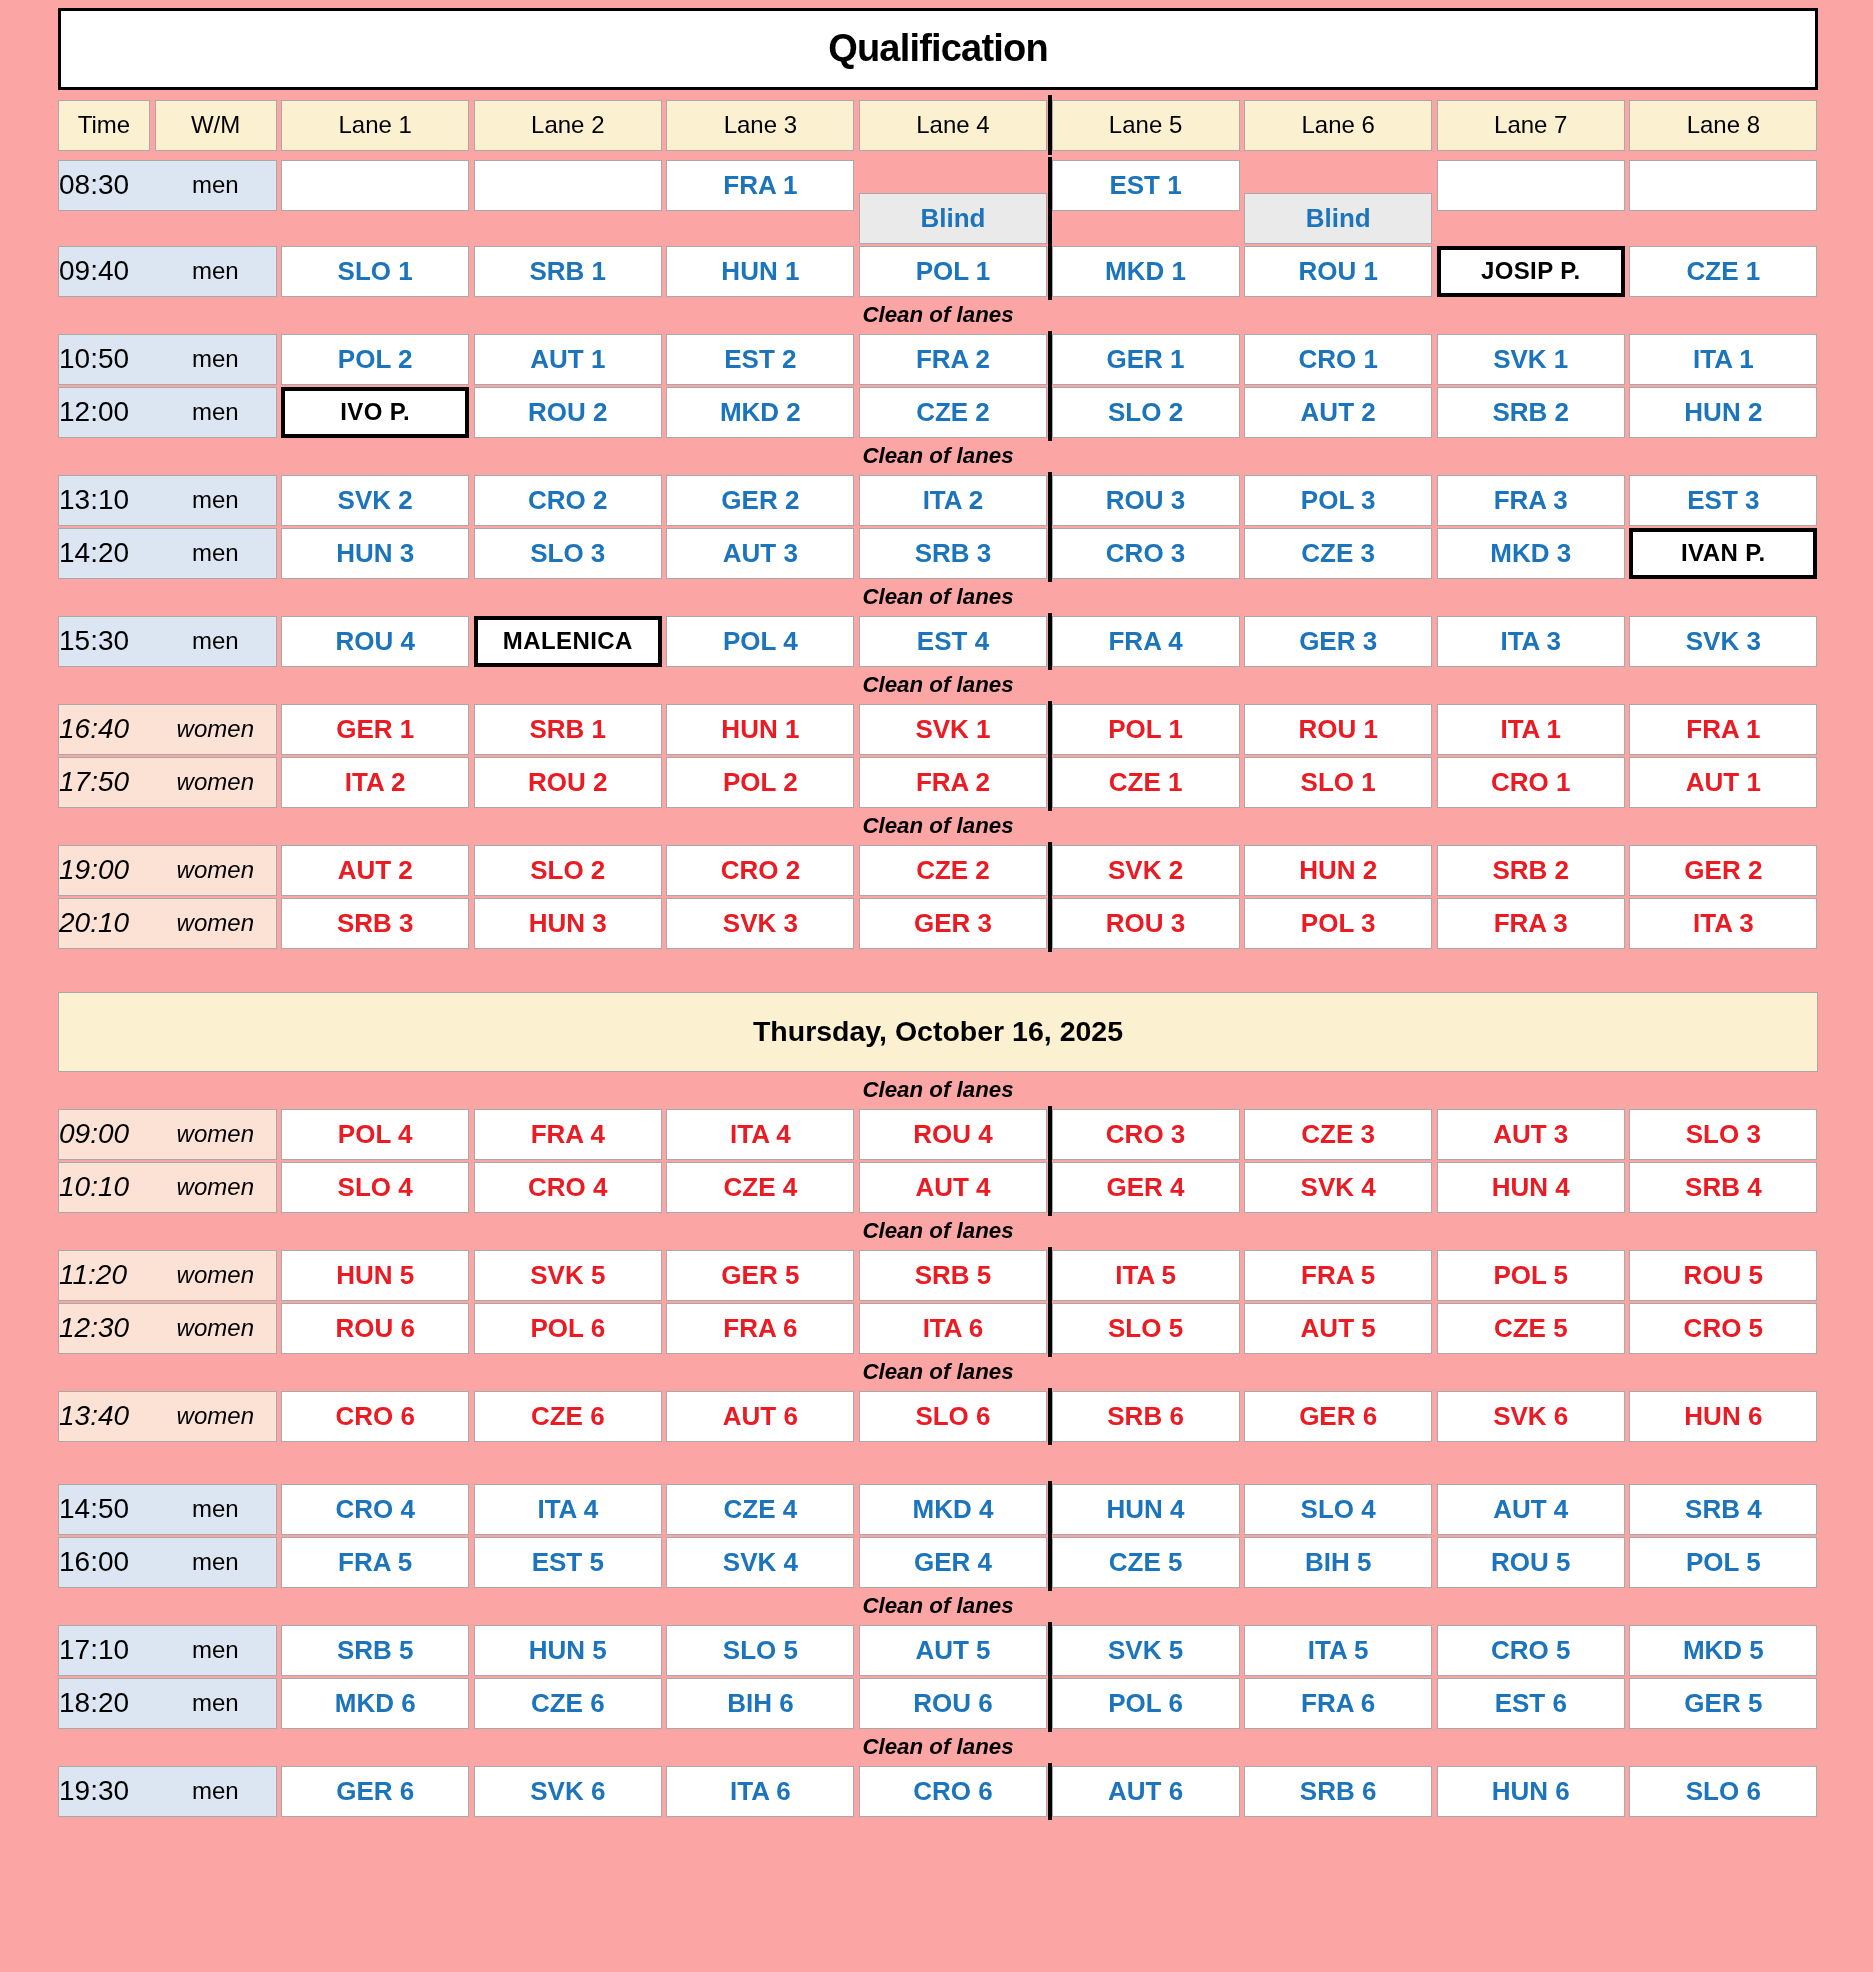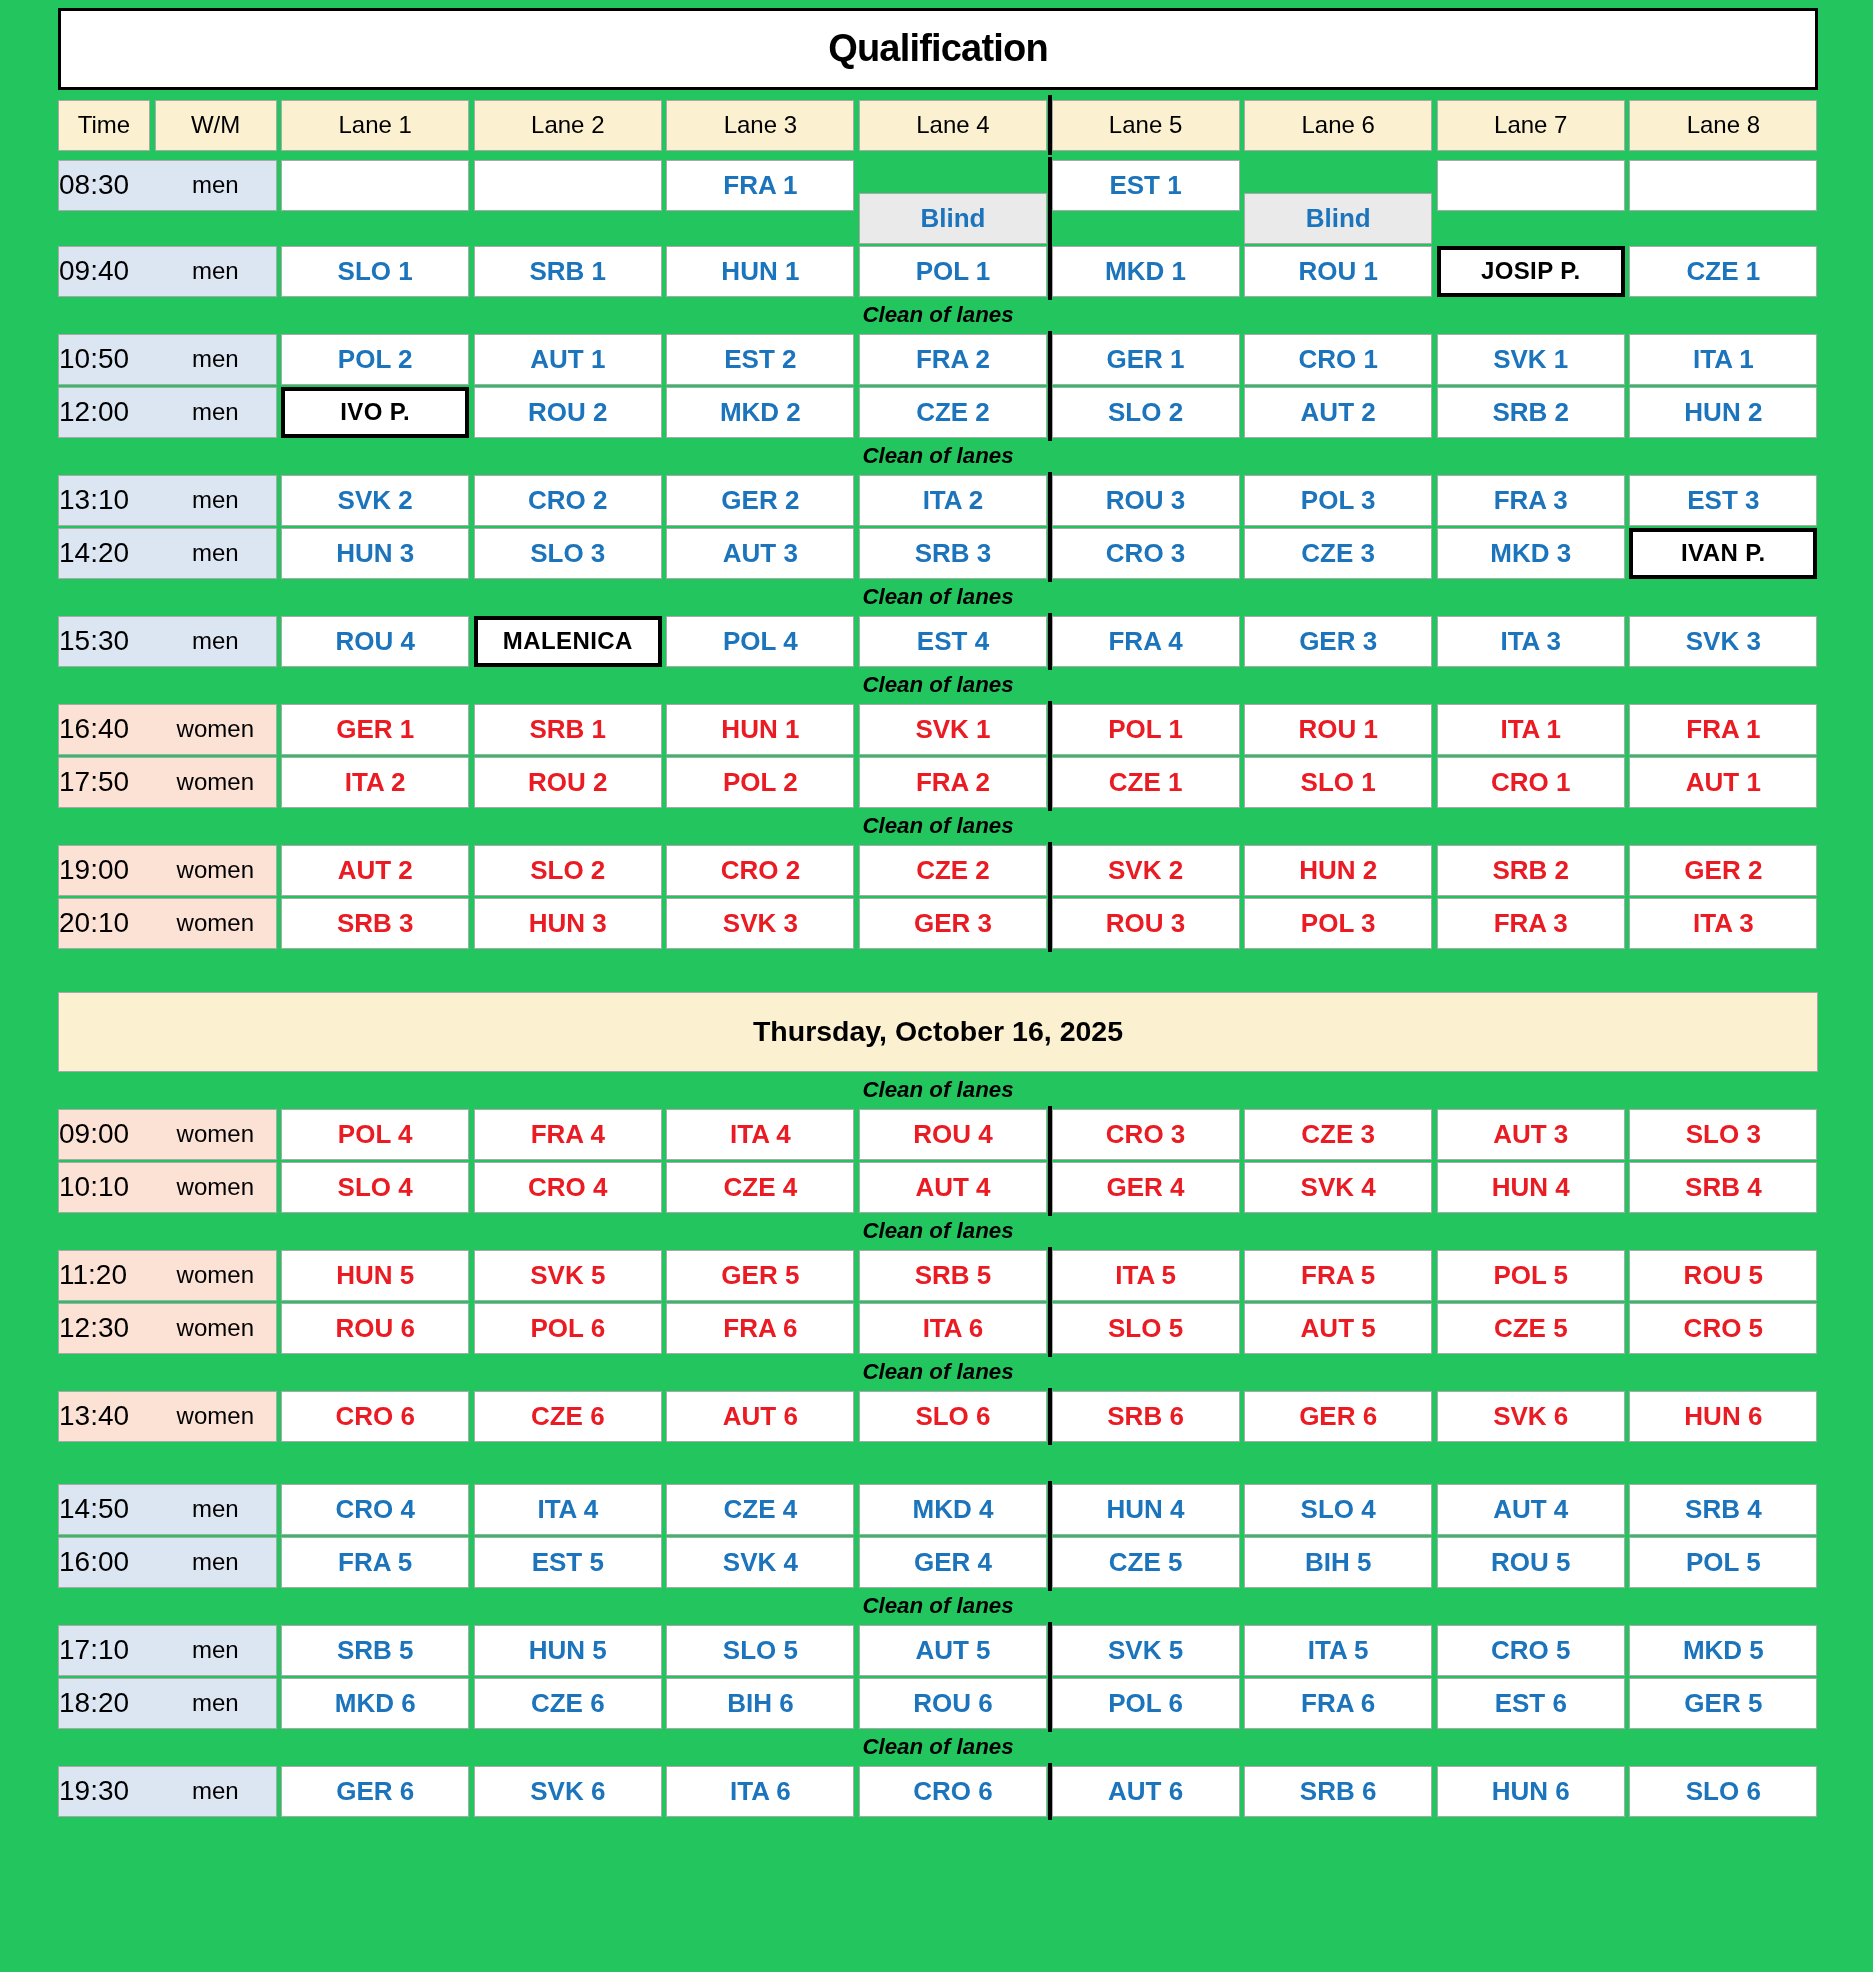--- a/index.html
+++ b/index.html
@@ -1,21 +1,21 @@
 <!DOCTYPE html>
 <html style="--blue: #1B74BC; --red: #EA1B22; --cream: #FBF0CF; --menbg: #DCE6F2; --womenbg: #FBE2D4; --blindbg: #EAEAEA; --grid: #A9A9A9;font-size:12.3px"><head>
 <meta charset="utf-8">
 <style>
   html,body{margin:0;padding:0;background:#fff;}
   .page{
     position:relative;
     width:1873px;height:1973px;
     box-sizing:border-box;
     padding:7.7px 55px 0 58px;
-    background:#22c55e;
+    background:#fca5a5;
     font-family:"Liberation Sans",sans-serif;
     overflow:hidden;
     color:#000;
   }
   .title-box{
     height:82px;border:3.1px solid #000;box-sizing:border-box;
     display:flex;align-items:center;justify-content:center;
     font-size:38px;font-weight:700;letter-spacing:-0.8px;background:#fff;
   }
   .banner{
@@ -44,21 +44,21 @@
     height:51px;box-sizing:border-box;
     border:1.5px solid var(--grid);background:#fff;
     display:flex;align-items:center;justify-content:center;
     font-size:26px;font-weight:700;
   }
   .timecell{
     grid-column:1 / span 2;
     font-weight:400;color:#000;
   }
   .timecell.men{background:var(--menbg);}
-  .timecell.women{background:var(--womenbg);}
+  .timecell.women{background:var(--womenbg);font-style:italic;}
   .time-part{flex:0 0 96px;text-align:left;font-size:28px;}
   .wm-part{flex:1;text-align:center;font-size:24px;}
   .lane.men{color:var(--blue);}
   .lane.women{color:var(--red);}
   .lane.blind{background:var(--blindbg);margin-top:33px;}
   .lane.boxed{border:4.6px solid #000;color:#000;font-size:24px;letter-spacing:0.4px;}
   .vdivider{
     position:absolute;top:-3.1px;bottom:-3.1px;left:990px;width:3.9px;
     background:#000;
   }

